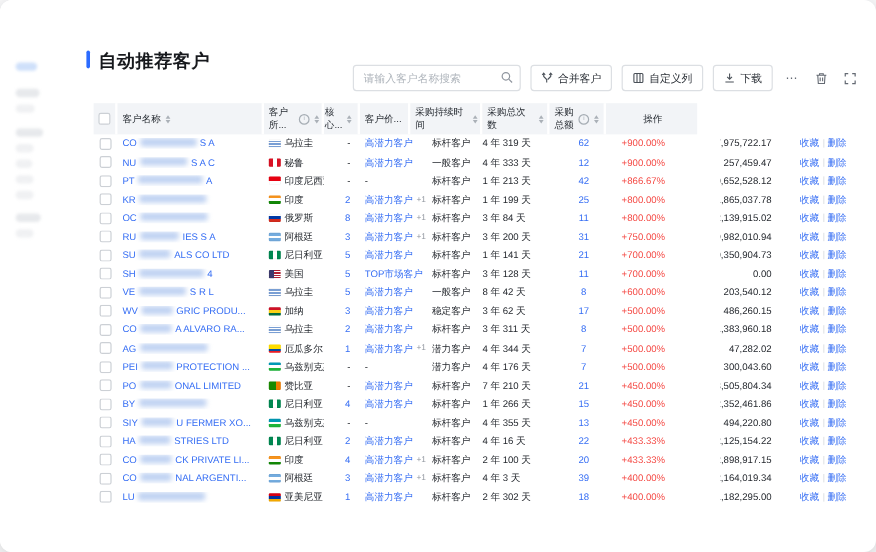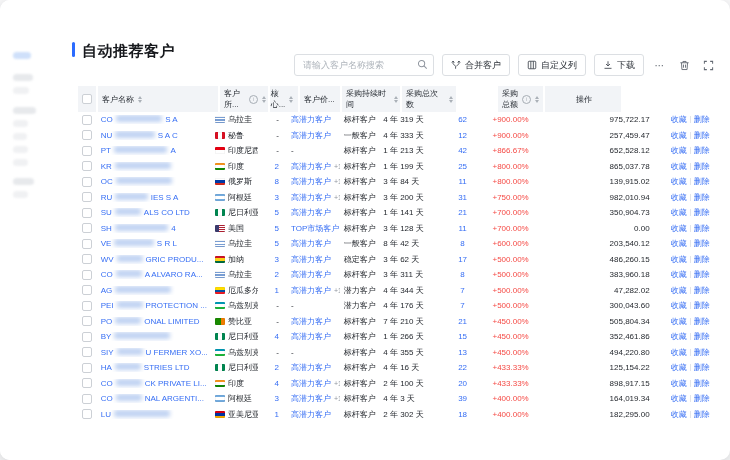--- a/index.html
+++ b/index.html
@@ -41,21 +41,21 @@
   .td{box-sizing:border-box;padding:0 2px 0 4px;display:flex;align-items:center;white-space:nowrap;overflow:hidden;}
   .c1{width:20px;justify-content:center;padding:0;}
   .c2{width:122px;}
   .c3{width:50px;}
   .c4{width:30px;justify-content:flex-end;padding-right:8px;}
   .c5{width:56px;}
   .c6{width:42px;}
   .c7{width:60px;}
   .c8{width:56px;justify-content:center;padding-right:3px;}
   .c9{width:86px;}
-  .c10{width:47px;justify-content:flex-end;padding-right:4px;margin-left:40px;}
+  .c10{width:47px;justify-content:flex-end;padding-right:4px;}
   .c11{width:76px;justify-content:center;}
   .th.c4,.th.c8,.th.c10{justify-content:center;}
   .checkbox{width:8px;height:8px;border:1px solid #ccd0d5;border-radius:2px;background:#fff;}
   .link{color:#366ef4;cursor:pointer;}
   .red{color:#f54a45;}
   .blur-chip{display:inline-block;height:7px;background:#bfd2f2;border-radius:2px;filter:blur(2px);margin:0 3px;}
   .flag{width:10px;height:7px;border-radius:1px;margin-right:3px;flex:none;box-shadow:0 0 0 .5px rgba(0,0,0,.08) inset;}
   .flag-uy{background:repeating-linear-gradient(180deg,#fff 0 1.2px,#7a9fd4 1.2px 2.3px);}
   .flag-pe{background:linear-gradient(90deg,#d91023 0 33%,#fff 33% 67%,#d91023 67%);}
   .flag-id{background:linear-gradient(180deg,#e70011 0 50%,#fff 50%);}

